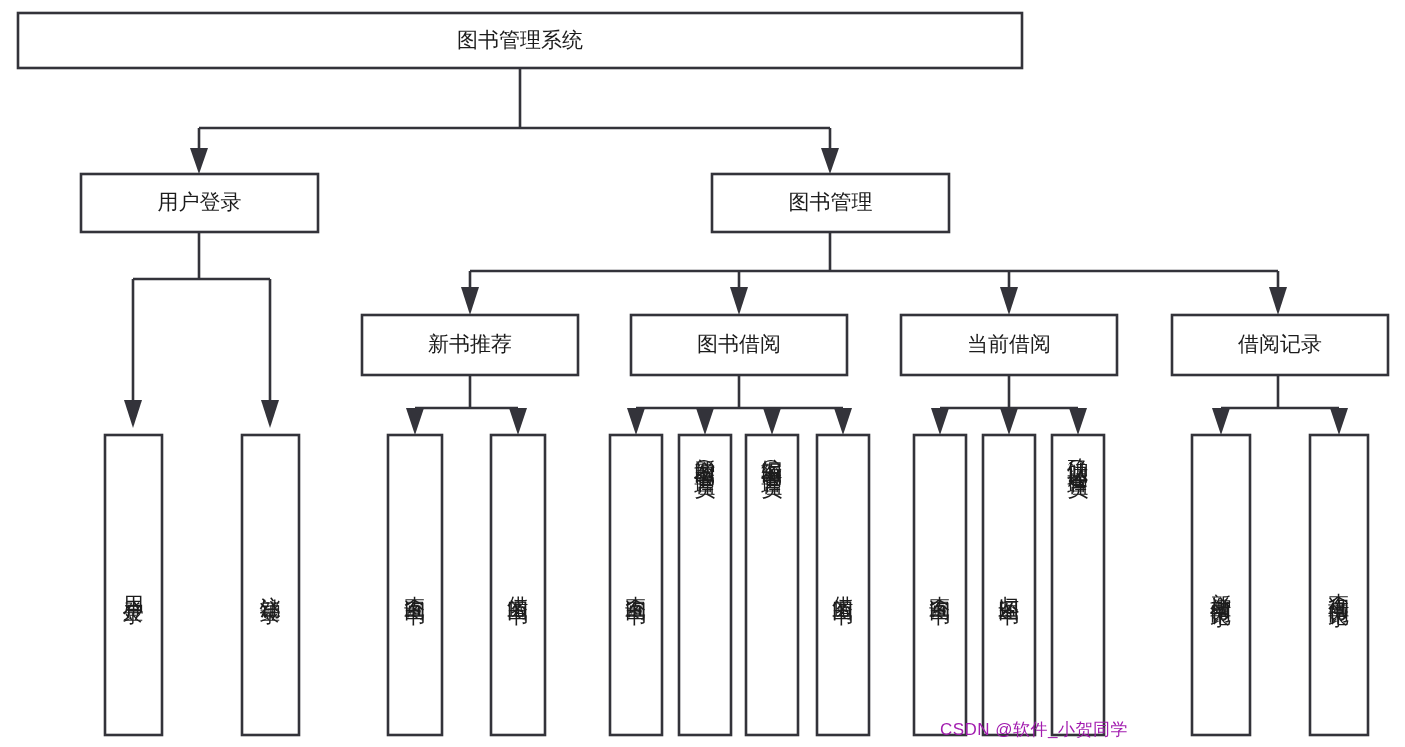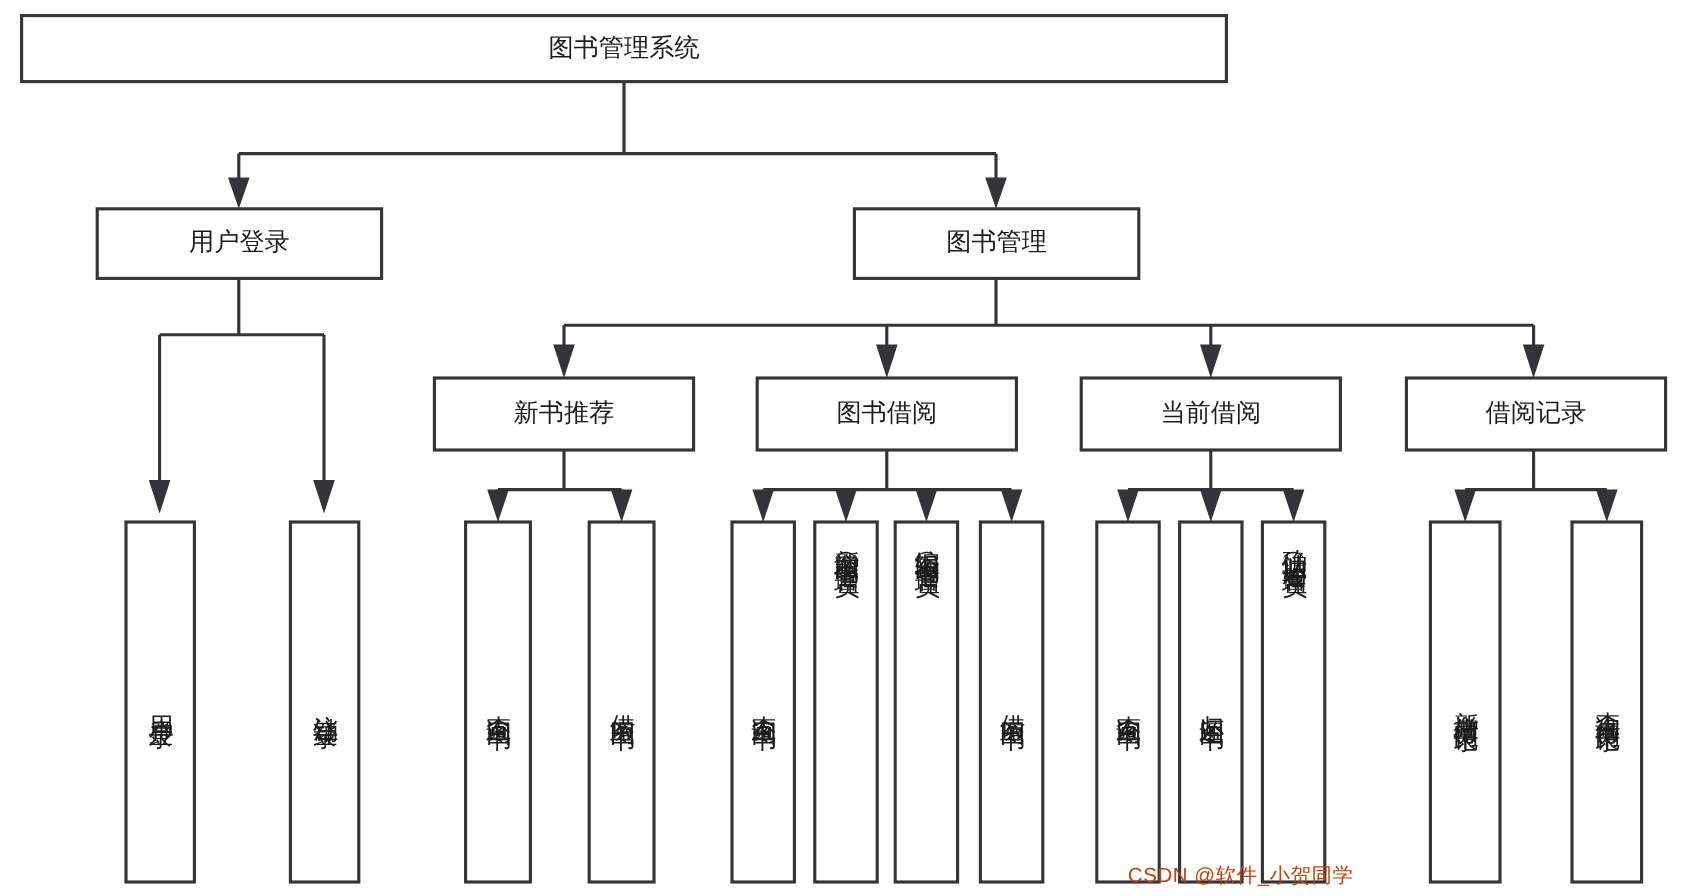--- a/index.html
+++ b/index.html
@@ -78,21 +78,21 @@
     color: #1c1c1c;
     white-space: nowrap;
     text-align: center;
   }
   #watermark {
     position: absolute;
     right: 12px;
     bottom: 6px;
     font-family: "Liberation Sans", "DejaVu Sans", sans-serif;
     font-size: 17px;
-    color: #c2410c;
+    color: #a21caf;
     letter-spacing: 0.5px;
     user-select: none;
     white-space: nowrap;
   }
 </style>
 </head>
 <body>
 
 <div id="diagram-root">
 

